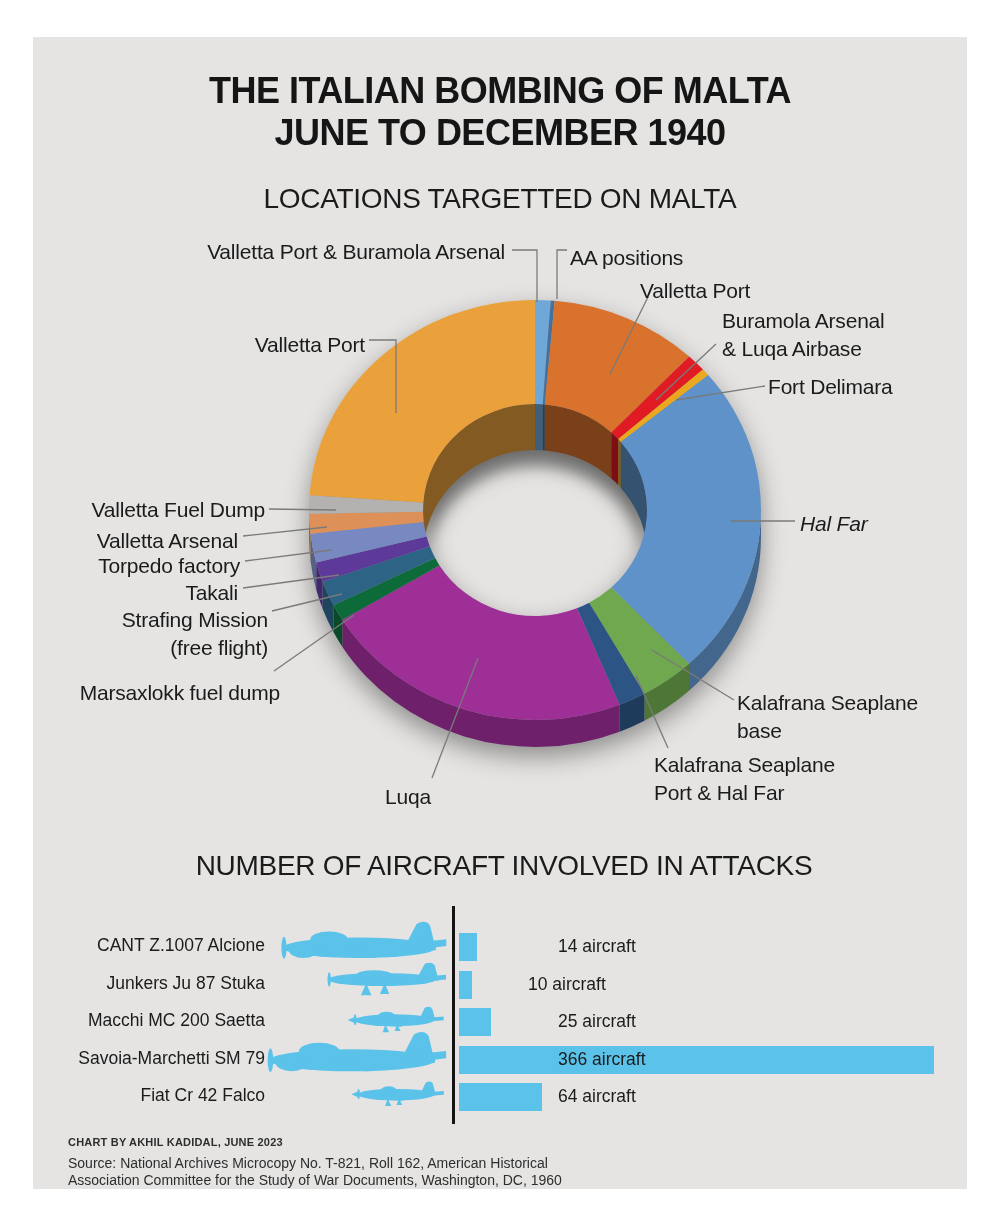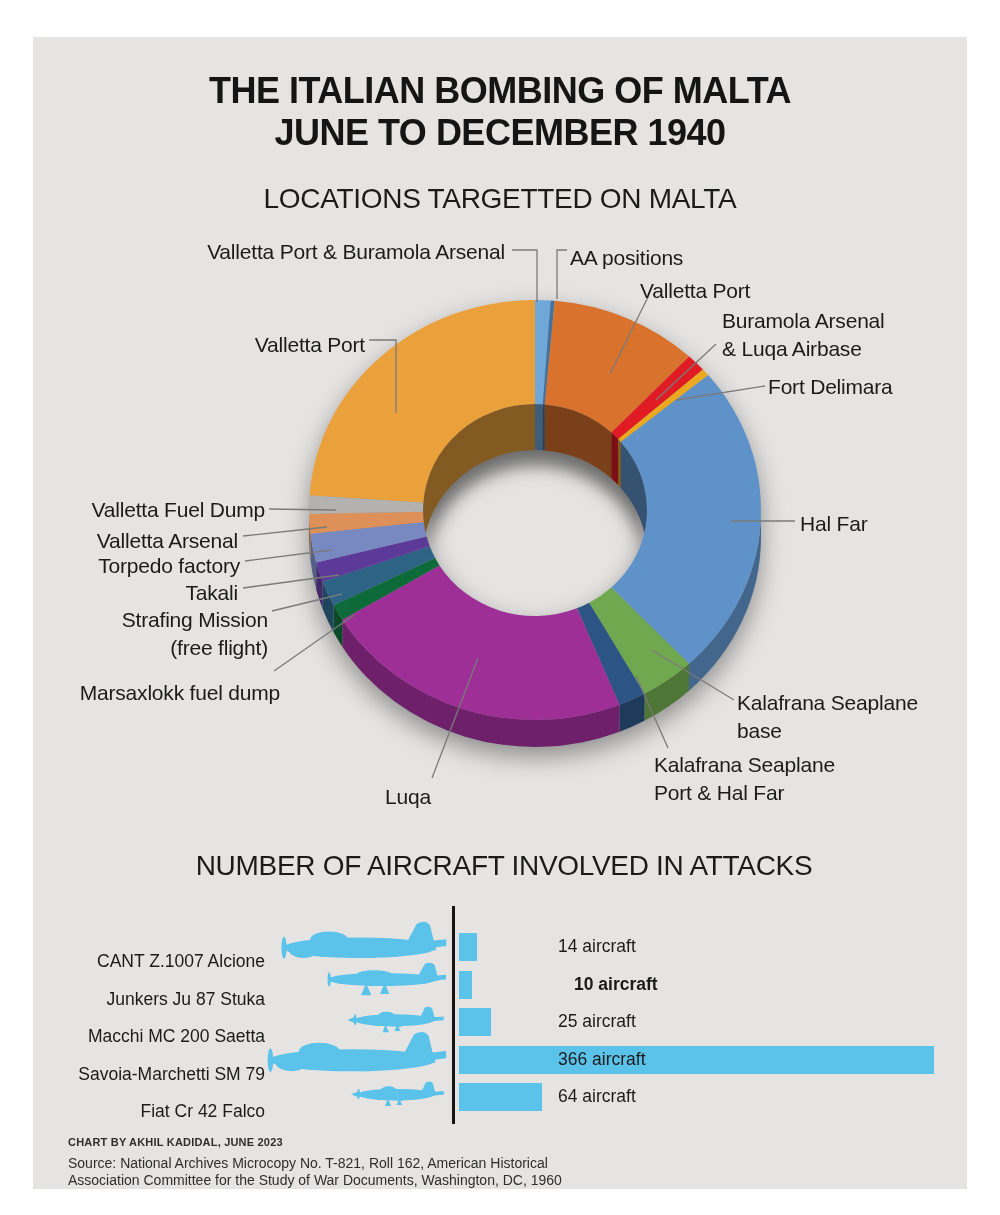--- a/index.html
+++ b/index.html
@@ -11,21 +11,21 @@
   .h-sub{position:absolute;left:0;top:183px;width:1000px;text-align:center;
          font-size:28px;font-weight:400;letter-spacing:-0.3px;color:#1b1b1b;}
   .h-bar{position:absolute;left:4px;top:850px;width:1000px;text-align:center;
          font-size:28px;font-weight:400;letter-spacing:-0.3px;color:#1b1b1b;}
   #donut-svg{position:absolute;left:0;top:0;width:1000px;height:1215px;pointer-events:none;}
   .dlabel{position:absolute;font-size:21px;line-height:28px;color:#1b1b1b;
           white-space:pre-line;letter-spacing:-0.2px;}
   .dlabel.r{text-align:right;}
   .bar-chart{position:absolute;left:0;top:0;width:1000px;height:1215px;}
   .bar-axis{position:absolute;left:452px;top:906px;width:3px;height:218px;background:#141414;}
-  .bar-name{position:absolute;left:40px;width:225px;text-align:right;font-size:17.5px;color:#1b1b1b;margin-top:16px;}
+  .bar-name{position:absolute;left:40px;width:225px;text-align:right;font-size:17.5px;color:#1b1b1b;}
   .bar-rect{position:absolute;height:28px;}
   .bar-value{position:absolute;font-size:17.5px;color:#1b1b1b;}
   .plane{position:absolute;}
   .footer{position:absolute;left:68px;top:1136px;color:#2e2e2e;}
   .footer .credit{font-size:11px;font-weight:bold;letter-spacing:0.2px;margin-bottom:7px;}
   .footer .src{font-size:14px;line-height:17px;}
 </style>
 </head>
 <body>
 
@@ -110,21 +110,21 @@
         <polyline points="369,340 396,340 396,413" fill="none" stroke="#7a7a7a" stroke-width="1.3"></polyline>
       </g>
     </svg>
 
   <div class="dlabel r" style="right:495px;top:238px;">Valletta Port &amp; Buramola Arsenal</div>
   <div class="dlabel" style="left:570px;top:244px;">AA positions</div>
   <div class="dlabel" style="left:640px;top:277px;">Valletta Port</div>
   <div class="dlabel" style="left:722px;top:307px;">Buramola Arsenal
 &amp; Luqa Airbase</div>
   <div class="dlabel" style="left:768px;top:373px;">Fort Delimara</div>
-  <div class="dlabel" style="left:800px;top:510px;">Hal Far</div>
+  <div class="dlabel" style="left:800px;top:510px;font-style:italic;">Hal Far</div>
   <div class="dlabel" style="left:737px;top:689px;">Kalafrana Seaplane
 base</div>
   <div class="dlabel" style="left:654px;top:751px;">Kalafrana Seaplane
 Port &amp; Hal Far</div>
   <div class="dlabel" style="left:385px;top:783px;">Luqa</div>
   <div class="dlabel r" style="right:732px;top:606px;">Strafing Mission
 (free flight)</div>
   <div class="dlabel r" style="right:720px;top:679px;">Marsaxlokk fuel dump</div>
   <div class="dlabel r" style="right:762px;top:579px;">Takali</div>
   <div class="dlabel r" style="right:760px;top:552px;">Torpedo factory</div>
@@ -157,21 +157,21 @@
           <ellipse cx="88" cy="20" rx="26" ry="6"></ellipse>
        <path d="M152,28 L165,4 Q176,0 180,7 L186,30 Z"></path>
           <path d="M160,24 L197,21 L197,28 L160,31 Z"></path>
        <path d="M52,30 Q76,40 98,36 L132,31 L128,25 L98,28 Q72,20 52,30 Z"></path>
        <path d="M76,34 L68,52 L84,52 Z"></path>
           <path d="M104,33 L97,50 L111,50 Z"></path>
        <ellipse cx="20" cy="28" rx="2.5" ry="11"></ellipse>
         </g>
       </svg>
       <div class="bar-rect" style="left: 459px; top: 970.5px; width: 13px; background: rgb(91, 194, 234);"></div>
-      <div class="bar-value" style="left: 574px; top: 973.5px; font-weight: bold;">10 aircraft</div>
+      <div class="bar-value" style="left: 528px; top: 973.5px;">10 aircraft</div>
       <div class="bar-name" style="top: 1010px; text-align: right;">Macchi MC 200 Saetta</div>
       <svg viewBox="0 0 200 64" class="plane" width="108" height="34.56" style="left: 340px; top: 1002.72px;">
         <g fill="#5bc2ea">
           <ellipse cx="100" cy="32" rx="74" ry="11"></ellipse>
           <ellipse cx="86" cy="23" rx="15" ry="7"></ellipse>
        <path d="M146,32 L157,9 Q167,4 171,11 L177,33 Z"></path>
           <path d="M154,28 L192,25 L192,32 L154,35 Z"></path>
        <path d="M58,32 L122,30 L114,44 L64,42 Z"></path>
           <path d="M84,40 L79,54 L91,54 Z"></path>
        <path d="M106,39 L101,52 L112,52 Z"></path>

